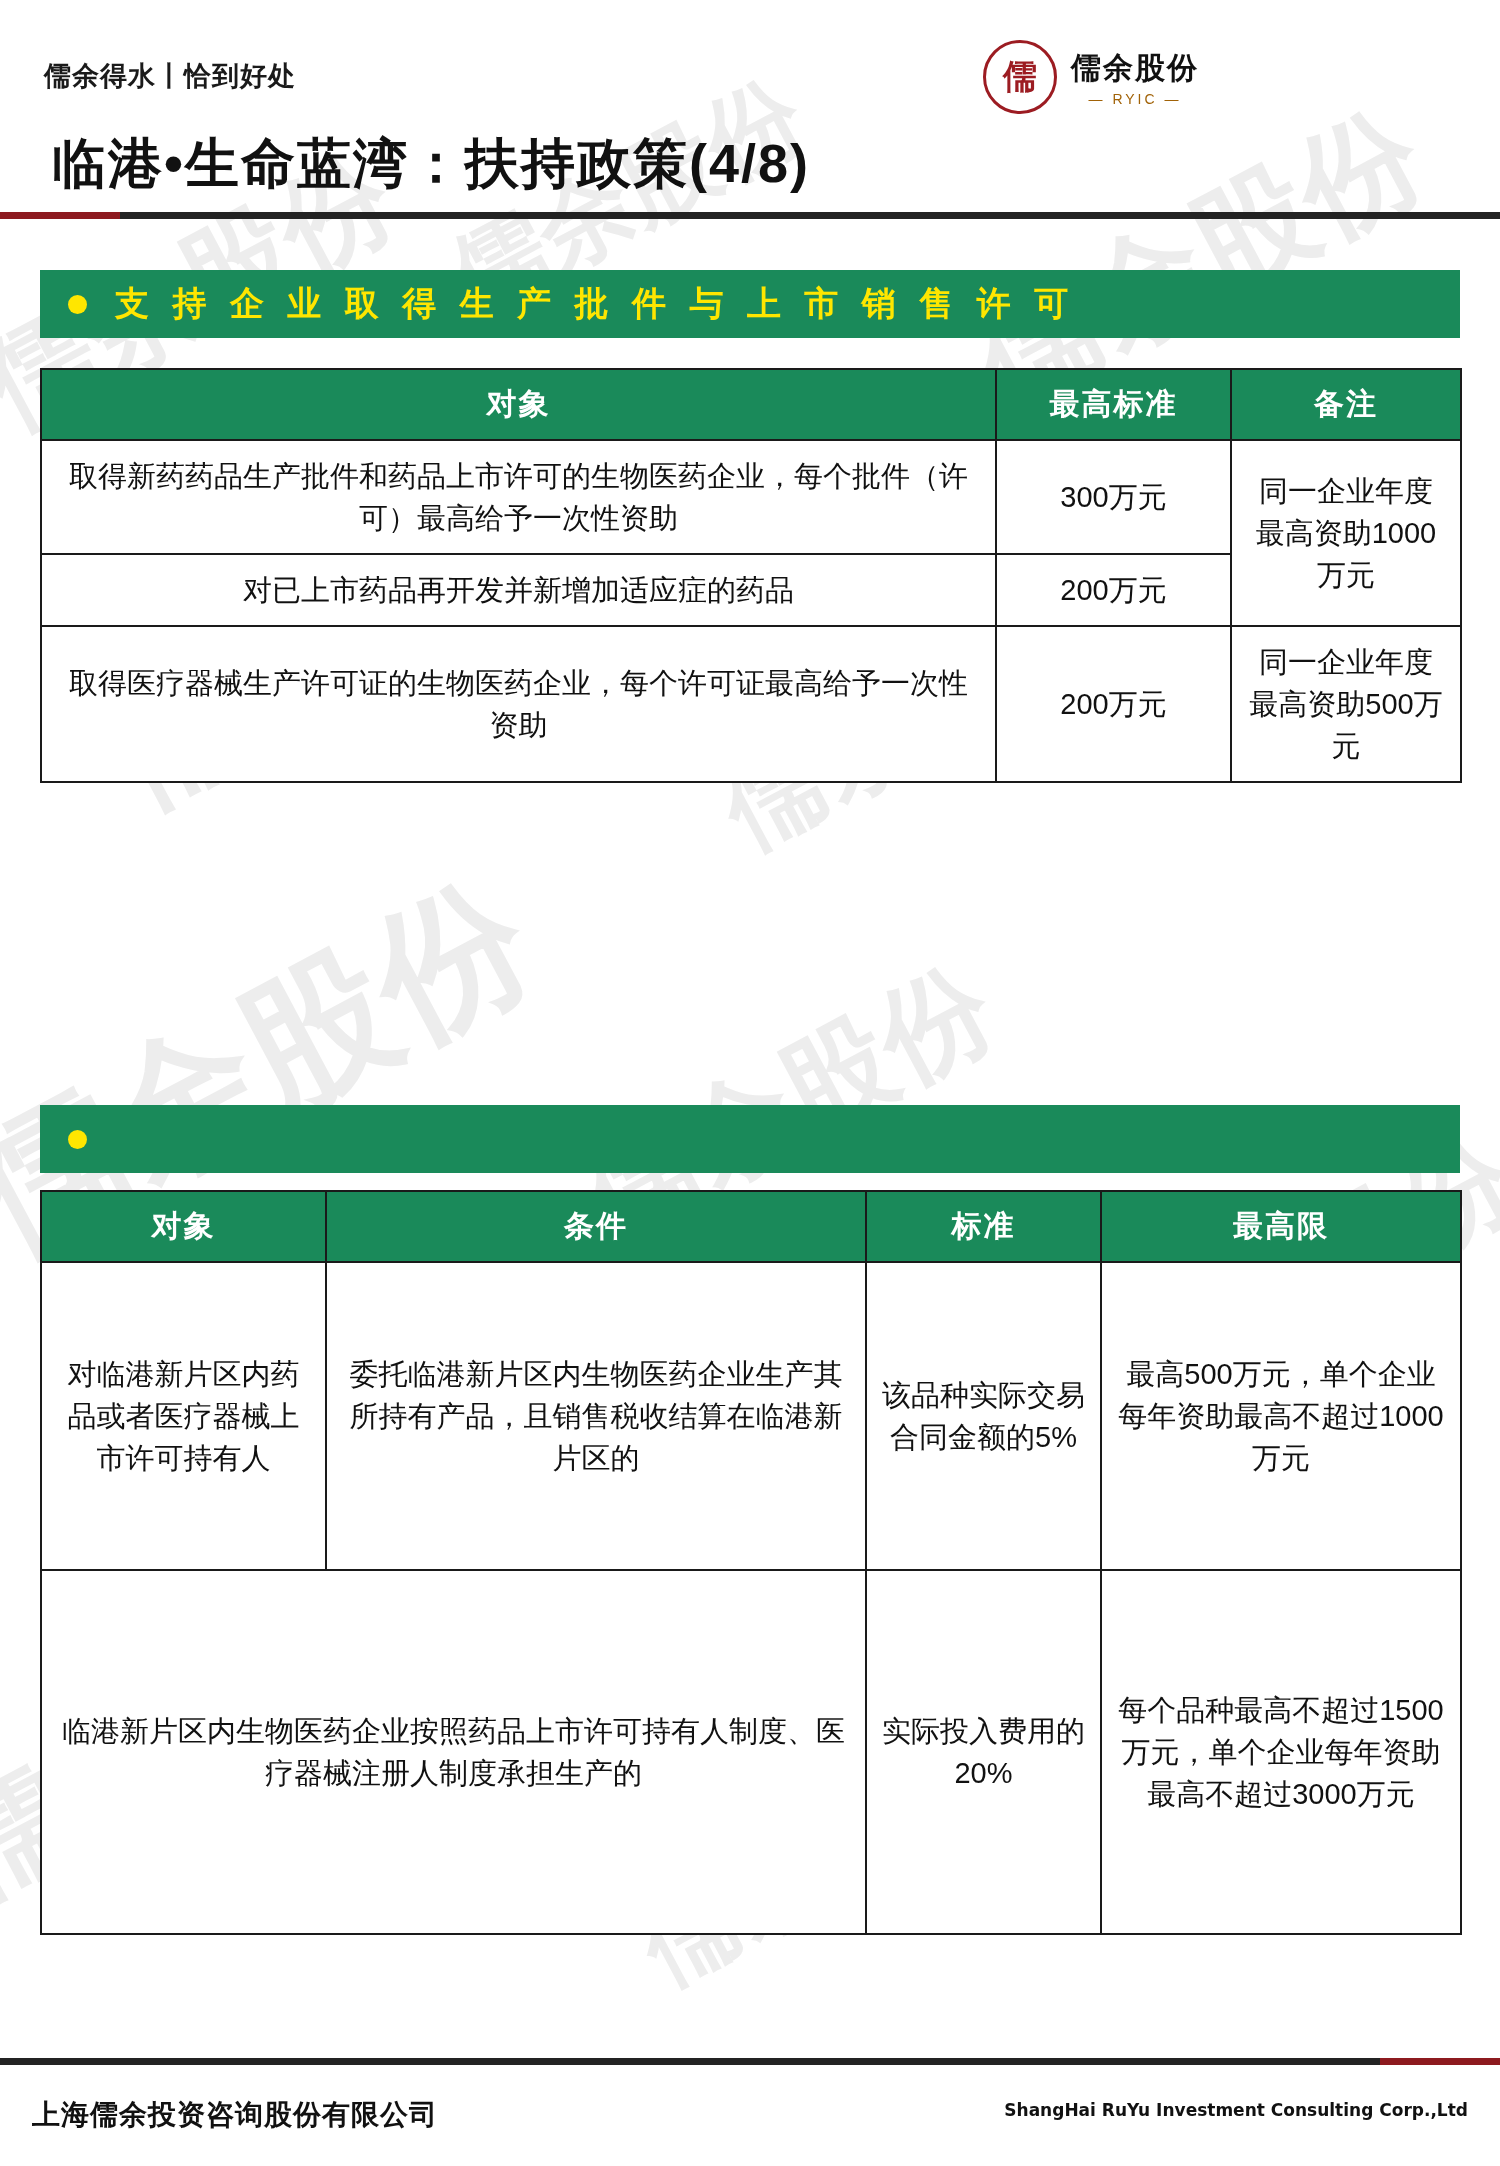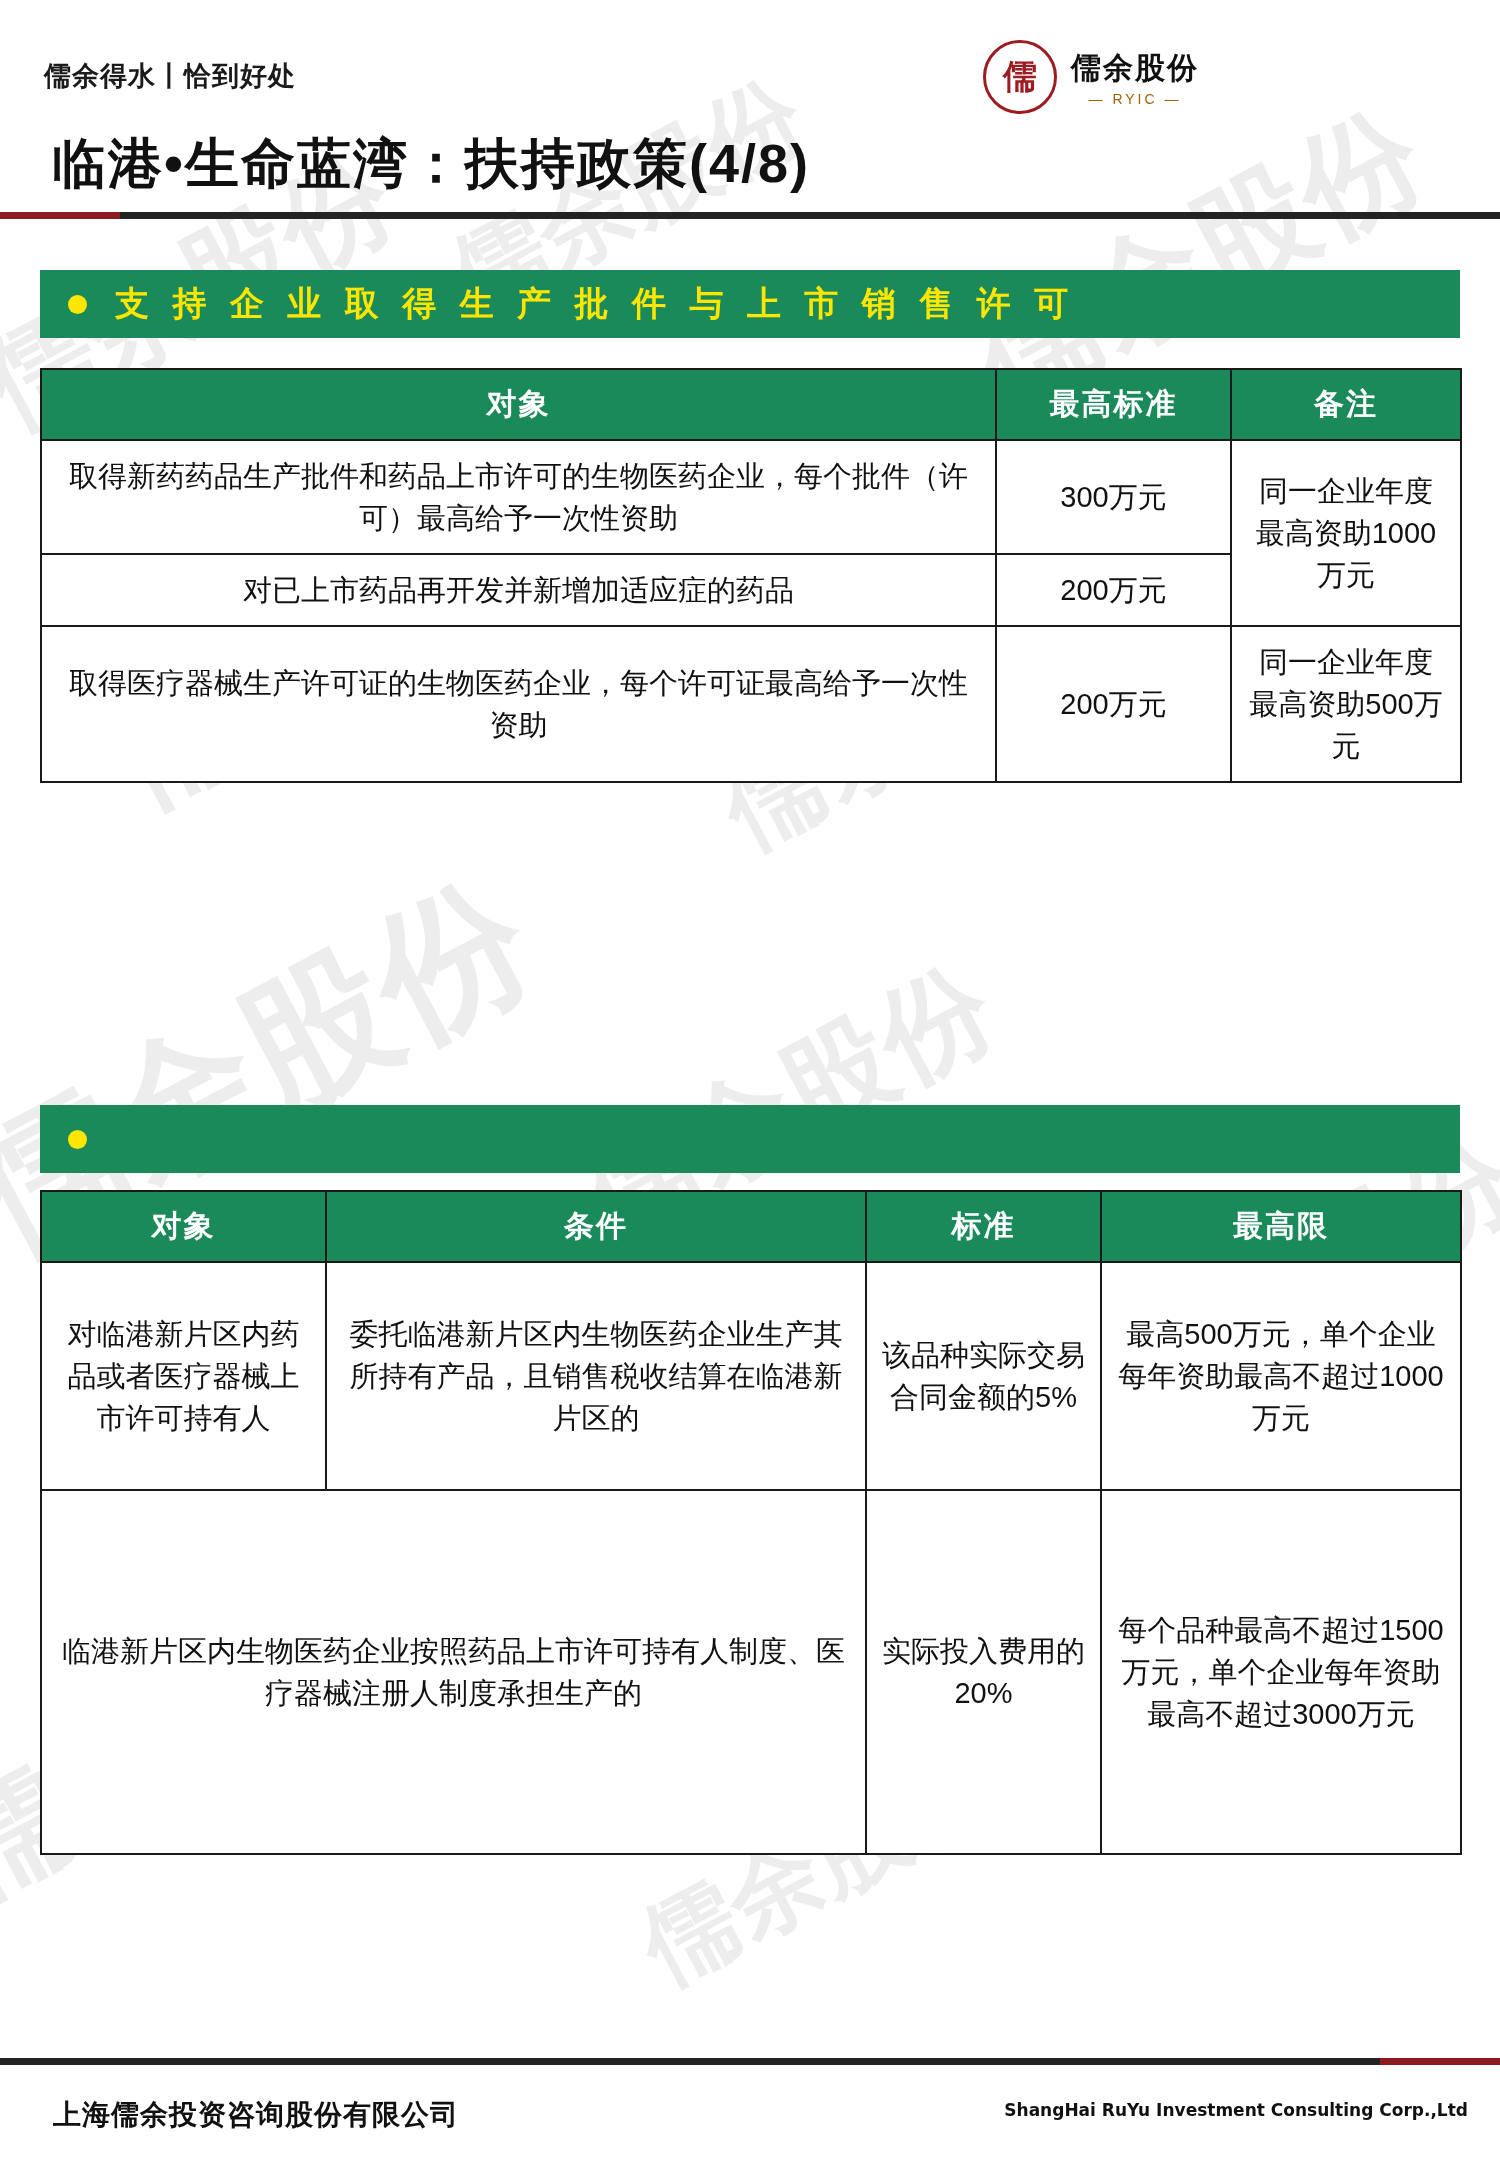--- a/index.html
+++ b/index.html
@@ -217,21 +217,21 @@
   .footer-rule .seg-dark {
     flex: 1;
     background: #232323;
   }
   .footer-rule .seg-red {
     width: 120px;
     background: #8d1a1f;
   }
   .footer-cn {
     position: absolute;
-    left: 53px;
+    left: 32px;
     top: 38px;
     font-size: 28px;
     font-weight: bold;
     color: #111;
     letter-spacing: 1px;
   }
   .footer-en {
     position: absolute;
     right: 32px;
     top: 42px;
@@ -332,21 +332,21 @@
       </colgroup>
       <thead>
         <tr>
           <th>对象</th>
           <th>条件</th>
           <th>标准</th>
           <th>最高限</th>
         </tr>
       </thead>
       <tbody>
-        <tr style="height:228px;">
+        <tr style="height:308px;">
           <td class="tight">对临港新片区内药品或者医疗器械上市许可持有人</td>
           <td>委托临港新片区内生物医药企业生产其所持有产品，且销售税收结算在临港新片区的</td>
           <td class="tight">该品种实际交易合同金额的5%</td>
           <td class="tight">最高500万元，单个企业每年资助最高不超过1000万元</td>
         </tr>
         <tr style="height:364px;">
           <td colspan="2">临港新片区内生物医药企业按照药品上市许可持有人制度、医疗器械注册人制度承担生产的</td>
           <td class="tight">实际投入费用的20%</td>
           <td class="tight">每个品种最高不超过1500万元，单个企业每年资助最高不超过3000万元</td>
         </tr>

